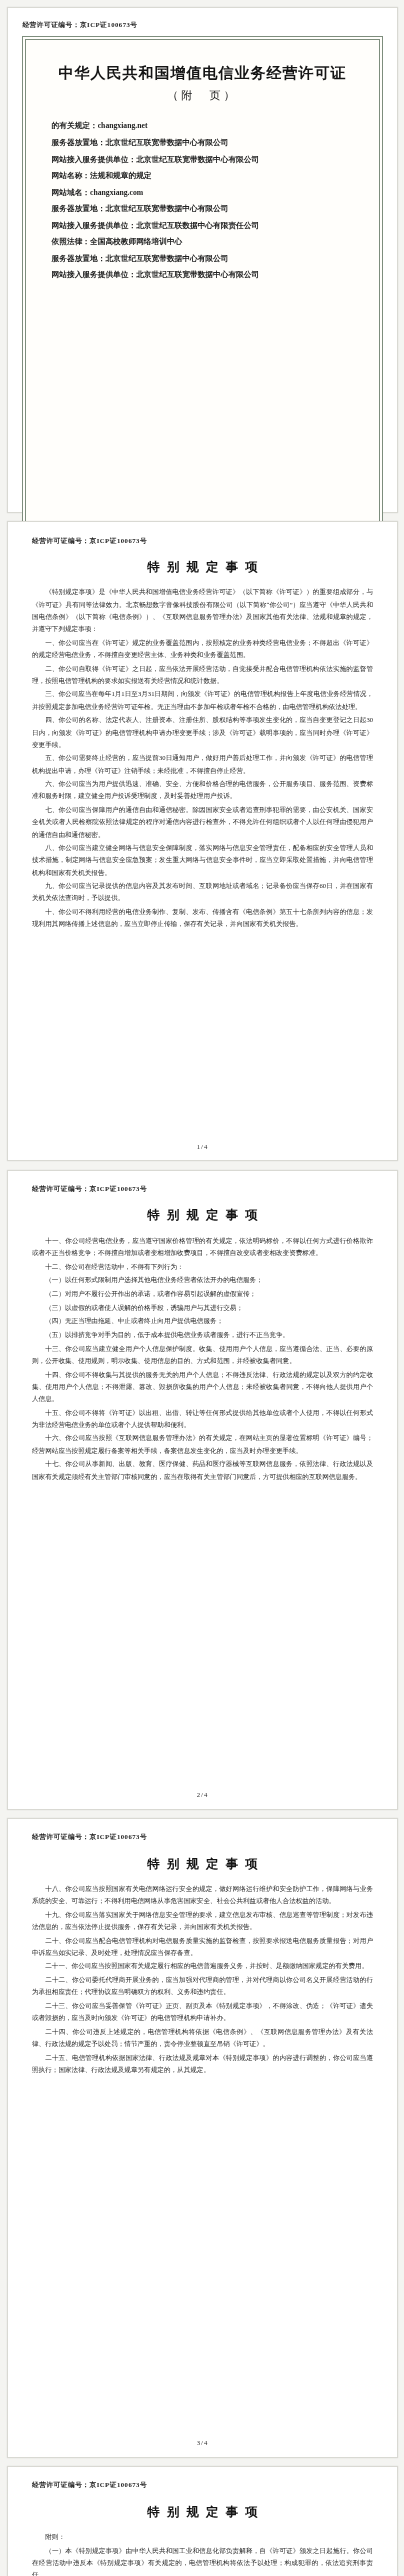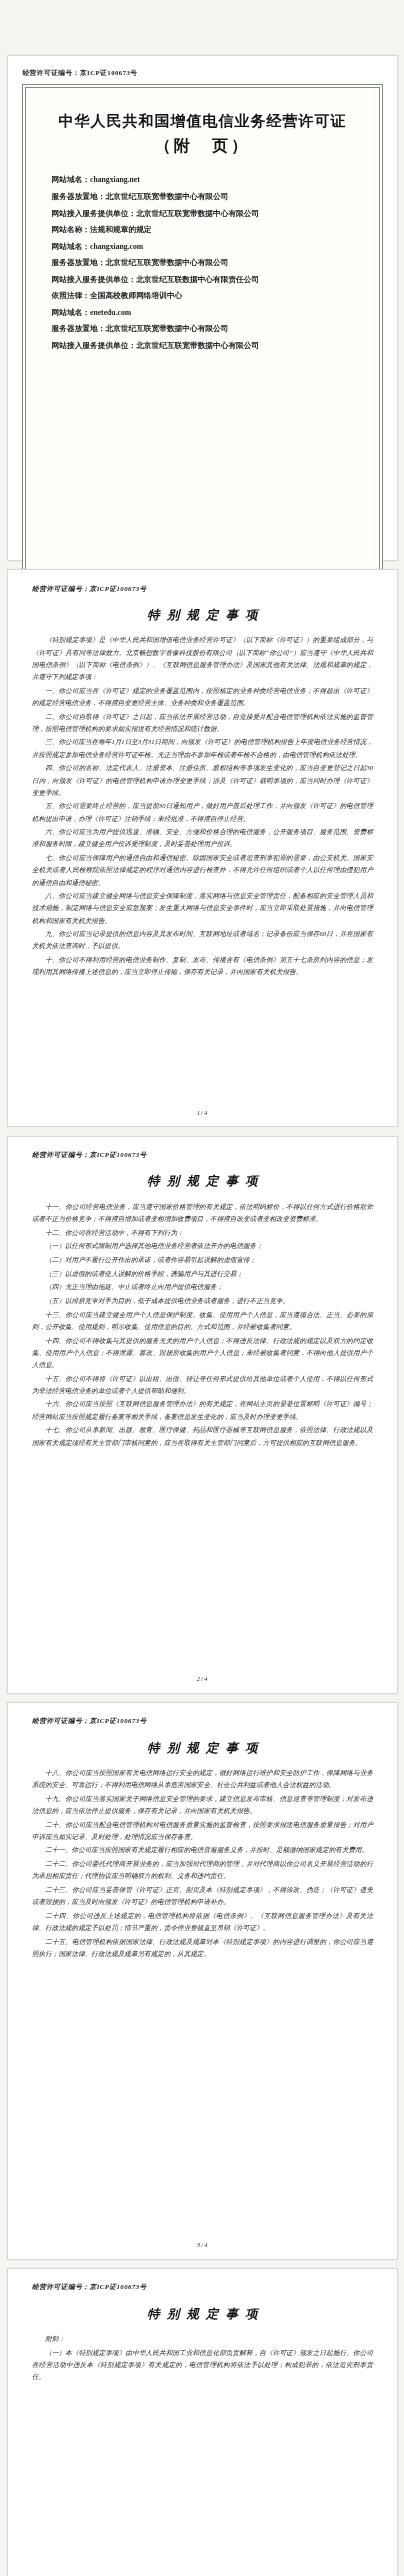--- a/index.html
+++ b/index.html
@@ -12,21 +12,21 @@
   .page {
     width: 391px;
     box-sizing: border-box;
     margin: 0 auto 8.2px;
     background: #ffffff;
     border: 0.5px solid #d9d9d3;
     box-shadow: 0 0 1.5px rgba(0,0,0,0.10);
     position: relative;
   }
   
-  .page.cert { height: 506px; padding: 12.4px 14.4px; margin-top: 48px; }
+  .page.cert { height: 506px; padding: 12.4px 14.4px; }
   .hdr-line { font-size: 6.7px; font-weight: bold; color: #222; letter-spacing: 0.5px; }
   .cert-frame {
     margin-top: 6.2px;
     border: 1.5px solid #7d8d7d;
     padding: 2.1px;
     height: 508px;
     box-sizing: border-box;
     background: #fffefb;
   }
   .cert-frame-inner {
@@ -39,37 +39,37 @@
     font-size: 15px;
     font-weight: bold;
     text-align: center;
     letter-spacing: 1px;
     color: #151515;
     margin: 7.2px 0 5.2px;
     line-height: 1.35;
   }
   .cert-subtitle {
     text-align: center;
-    font-size: 16px;
-    font-weight: bold;
+    font-size: 11px;
+    font-weight: normal;
     letter-spacing: 3.1px;
     margin: 0 0 15.5px;
     color: #151515;
   }
   .cert-lines { padding: 0 2.1px; }
   .cert-line {
     font-size: 7.7px;
     font-weight: bold;
     line-height: 2.15;
     margin: 0;
     color: #232323;
     word-break: break-all;
   }
   
-  .page.prov { height: 558px; padding: 14.4px 24px 29px; font-style: italic; }
+  .page.prov { height: 640px; padding: 14.4px 24px 29px; }
   .prov-title {
     text-align: center;
     font-size: 12.4px;
     font-weight: bold;
     letter-spacing: 7.2px;
     text-indent: 7.2px;
     margin: 13.4px 0 10.3px;
     color: #141414;
   }
   .prov-body { }
@@ -100,29 +100,28 @@
 
   <section class="page cert">
     <div class="hdr-line">
       <span>经营许可证编号：</span><span>京ICP证100673号</span>
     </div>
     <div class="cert-frame">
       <div class="cert-frame-inner">
         <h1 class="cert-title">中华人民共和国增值电信业务经营许可证</h1>
         <div class="cert-subtitle">（附　页）</div>
         <div class="cert-lines">
-            <p class="cert-line">网站域名：changxiang.net</p>
+            <p class="cert-line">的有关规定：changxiang.net</p>
             <p class="cert-line">服务器放置地：北京世纪互联宽带数据中心有限公司</p>
             <p class="cert-line">网站接入服务提供单位：北京世纪互联宽带数据中心有限公司</p>
             <p class="cert-line">网站名称：法规和规章的规定</p>
             <p class="cert-line">网站域名：changxiang.com</p>
             <p class="cert-line">服务器放置地：北京世纪互联宽带数据中心有限公司</p>
             <p class="cert-line">网站接入服务提供单位：北京世纪互联数据中心有限责任公司</p>
             <p class="cert-line">依照法律：全国高校教师网络培训中心</p>
-            <p class="cert-line">网站域名：enetedu.com</p>
             <p class="cert-line">服务器放置地：北京世纪互联宽带数据中心有限公司</p>
             <p class="cert-line">网站接入服务提供单位：北京世纪互联宽带数据中心有限公司</p>
           </div>
       </div>
     </div>
   </section>
 
   <section class="page prov">
     <div class="hdr-line">
       <span>经营许可证编号：</span><span>京ICP证100673号</span>

